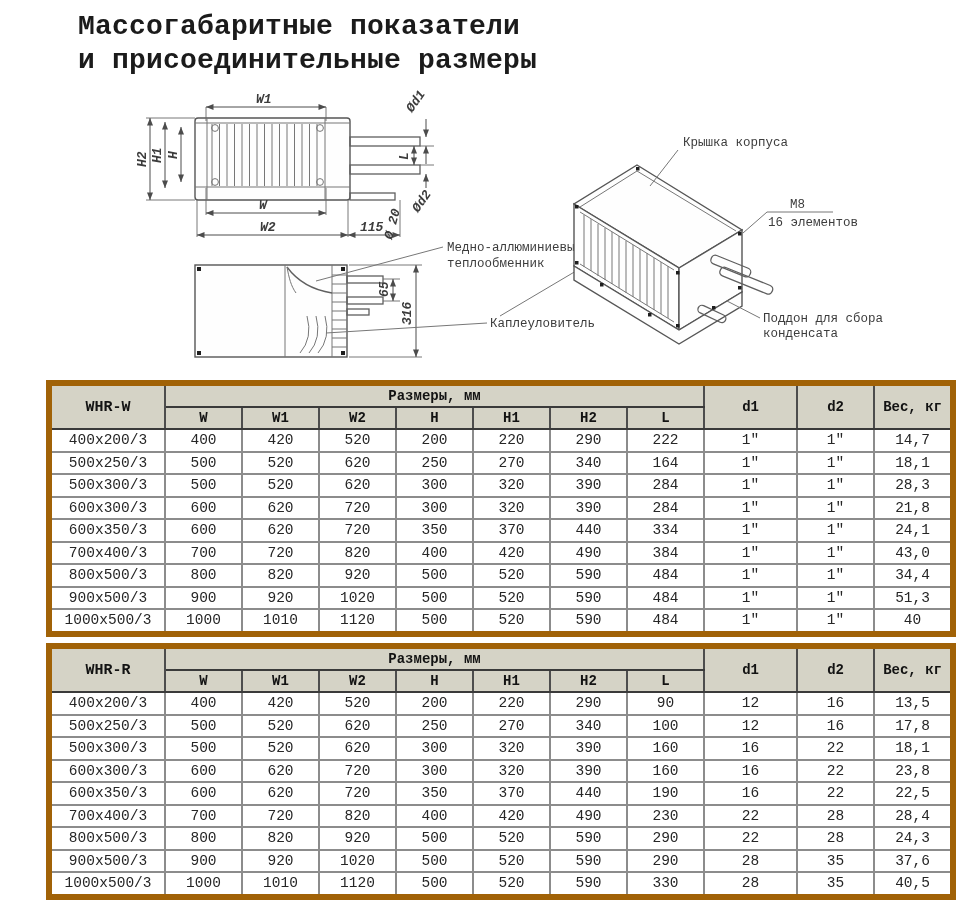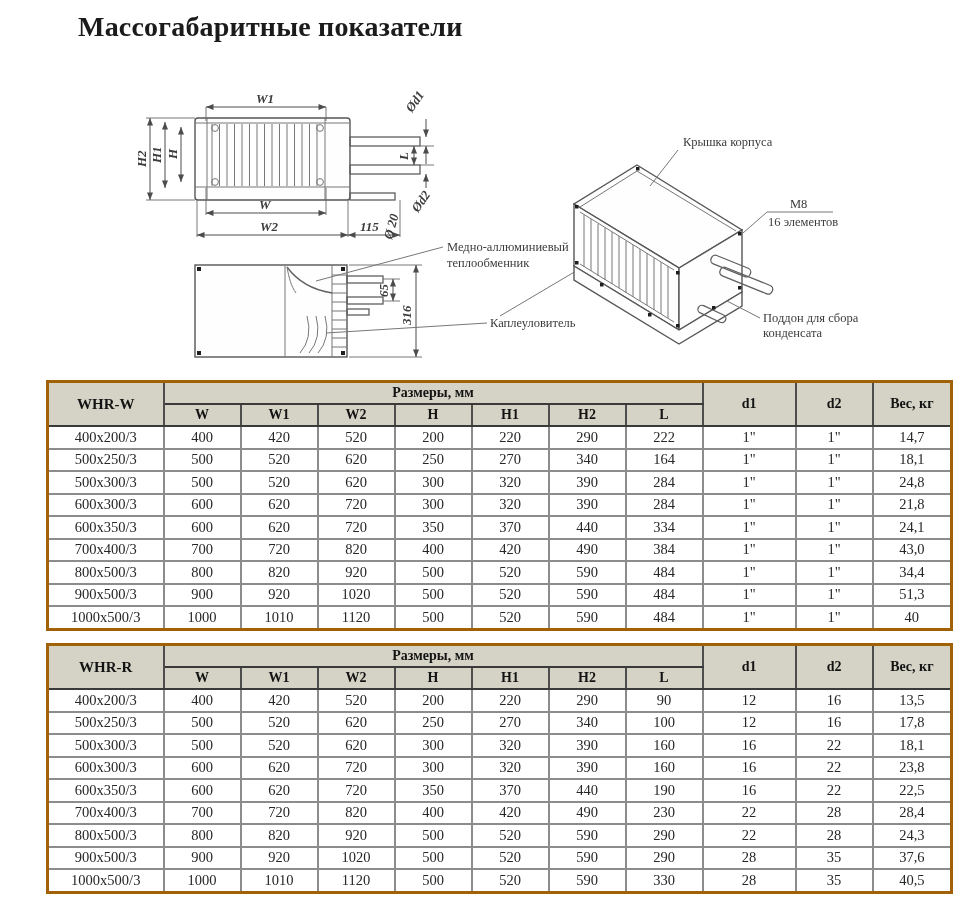--- a/index.html
+++ b/index.html
@@ -1,47 +1,48 @@
 <!DOCTYPE html>
 <html><head>
 <meta charset="utf-8">
 <style>
   html,body{margin:0;padding:0;background:#ffffff;}
   .sheet{position:relative;width:974px;height:912px;background:#fff;
-         font-family:Liberation Serif, serif;overflow:hidden;}
+         font-family:Liberation Mono, monospace;overflow:hidden;}
   .title{position:absolute;left:78px;top:10px;font-size:28px;font-weight:bold;
          color:#1b1b1b;line-height:34px;letter-spacing:.2px;}
   svg.drawing{position:absolute;left:0;top:85px;}
   svg.drawing .ln{stroke:#5f5f5f;stroke-width:1.3;fill:none;}
   svg.drawing .thin{stroke:#777;stroke-width:1;fill:none;}
   svg.drawing .face{fill:#fefefe;stroke:#565656;stroke-width:1.4;}
   svg.drawing .dim{stroke:#4c4c4c;stroke-width:1;fill:none;}
   svg.drawing .ext{stroke:#6a6a6a;stroke-width:.9;fill:none;}
   svg.drawing .bolt{fill:#1e1e1e;}
   svg.drawing text{fill:#3c3c3c;}
   .dimlbl{font-size:13px;font-style:italic;font-weight:bold;fill:#3a3a3a;}
   .callout{font-size:12.5px;fill:#4c4c4c;}
   table.spec{position:absolute;left:46px;width:904px;border-collapse:collapse;
              table-layout:fixed;font-size:14.5px;color:#262626;background:#fff;
-             border:3px solid #a16207;}
+             border:6px solid #a16207;}
   #t1{top:380px;} #t2{top:643px;border-radius:13px;}
   table.spec th{background:#d5d3c6;color:#131313;font-weight:bold;font-size:14px;
                 height:20px;border:2px solid #4d4d4d;padding:0;}
   table.spec thead th{border-bottom-color:#3a3a3a;}
   table.spec th.model-h{font-size:15px;}
   table.spec td{background:#fff;text-align:center;height:20.5px;padding:0;
                 border:2px solid #8c8c8c;}
 </style>
 </head>
 <body>
 
 <div class="sheet">
 
   <div class="title">
     <span>Массогабаритные показатели</span><br>
+    <span>и присоединительные размеры</span>
   </div>
 
   <svg class="drawing" width="974" height="294" viewBox="0 0 974 294">
     <defs>
       <marker id="arw" markerWidth="9" markerHeight="8" refX="8" refY="3.5" orient="auto-start-reverse" markerUnits="userSpaceOnUse">
         <path d="M0.5,0.5 L8,3.5 L0.5,6.5 z" fill="#4c4c4c"></path>
       </marker>
     </defs>
 
     <g>
@@ -232,21 +233,21 @@
           <td>500x300/3</td>
           <td>500</td>
           <td>520</td>
           <td>620</td>
           <td>300</td>
           <td>320</td>
           <td>390</td>
           <td>284</td>
           <td>1"</td>
           <td>1"</td>
-          <td>24,8</td>
+          <td>28,3</td>
         </tr>
         <tr>
           <td>600x300/3</td>
           <td>600</td>
           <td>620</td>
           <td>720</td>
           <td>300</td>
           <td>320</td>
           <td>390</td>
           <td>284</td>

